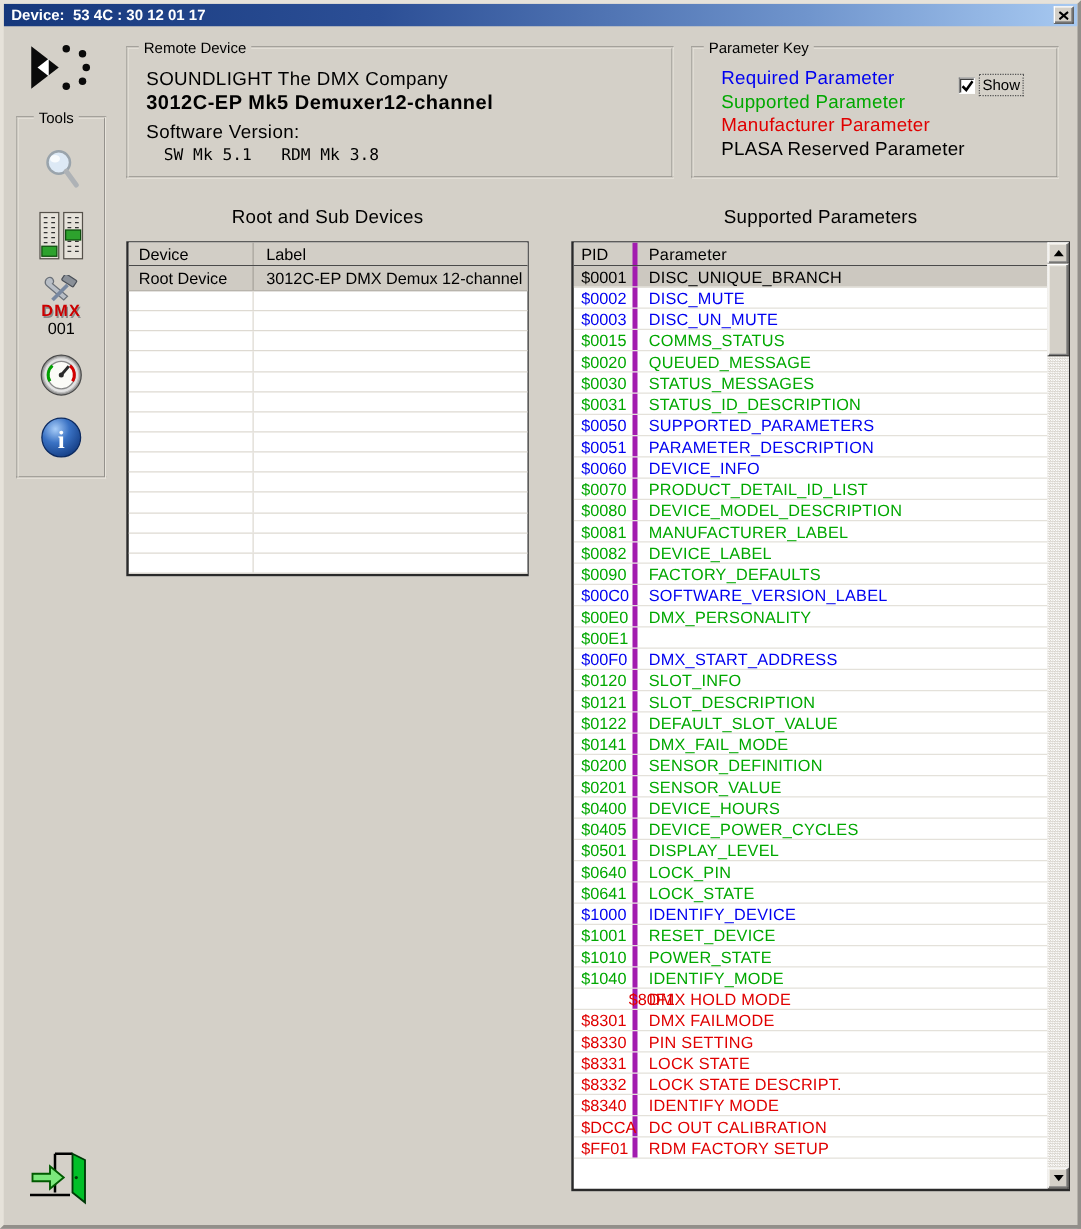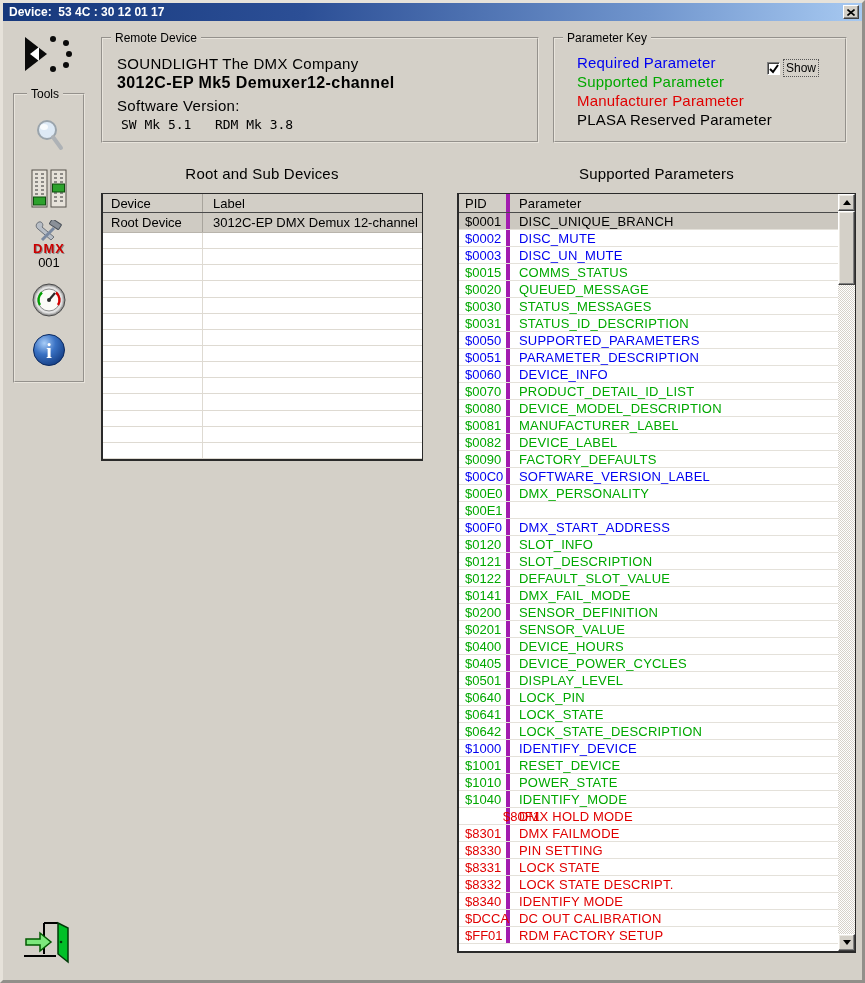--- a/index.html
+++ b/index.html
@@ -32,21 +32,21 @@
   .dmx-text { font-size:13px; font-weight:bold; color:#cc0000; line-height:13px;
               text-shadow:1px 1px 0 #8a8a8a; letter-spacing:1px; }
   .dmx-addr { font-size:13px; color:#000; line-height:15px; }
   .exit-btn { position:absolute; left:19px; top:918px; cursor:pointer; }
 
   
   .remote-box { left:98px; top:34px; width:438px; height:106px; }
   .rd-line1 { position:absolute; left:14px; top:16px; font-size:15px; letter-spacing:.3px; }
   .rd-line2 { position:absolute; left:14px; top:35px; font-size:16px; font-weight:bold; letter-spacing:.4px; }
   .rd-line3 { position:absolute; left:14px; top:58px; font-size:15px; letter-spacing:.3px;text-align:center; }
-  .rd-line4 { position:absolute; left:18px; top:78px; font-size:13px;
+  .rd-line4 { position:absolute; left:28px; top:78px; font-size:13px;
               font-family:"DejaVu Sans Mono", monospace; white-space:pre; }
 
   
   .key-box { left:550px; top:34px; width:294px; height:106px; }
   .key-list { position:absolute; left:22px; top:14px; }
   .key-entry { font-size:15px; line-height:19px; letter-spacing:.2px; }
   .show-wrap { position:absolute; left:212px; top:21px; display:flex; align-items:center; }
   .checkbox { width:13px; height:13px; background:#fff; border:1px solid;
               border-color:#808080 #fff #fff #808080; box-shadow:inset 1px 1px 0 #404040; }
   .checkbox svg { display:none; margin:1px 0 0 1px; }
@@ -430,24 +430,20 @@
   </div>
           <div class="prow">
     <span class="pid" style="color: rgb(0, 168, 0);">$0640</span>
     <span class="pname" style="color: rgb(0, 168, 0);">LOCK_PIN</span>
   </div>
           <div class="prow">
     <span class="pid" style="color: rgb(0, 168, 0);">$0641</span>
     <span class="pname" style="color: rgb(0, 168, 0);">LOCK_STATE</span>
   </div>
           <div class="prow">
-    <span class="pid" style="color: rgb(0, 168, 0);">$0642</span>
-    <span class="pname" style="color: rgb(0, 168, 0);">LOCK_STATE_DESCRIPTION</span>
-  </div>
-          <div class="prow">
     <span class="pid" style="color: rgb(0, 0, 240);">$1000</span>
     <span class="pname" style="color: rgb(0, 0, 240);">IDENTIFY_DEVICE</span>
   </div>
           <div class="prow">
     <span class="pid" style="color: rgb(0, 168, 0);">$1001</span>
     <span class="pname" style="color: rgb(0, 168, 0);">RESET_DEVICE</span>
   </div>
           <div class="prow">
     <span class="pid" style="color: rgb(0, 168, 0);">$1010</span>
     <span class="pname" style="color: rgb(0, 168, 0);">POWER_STATE</span>

